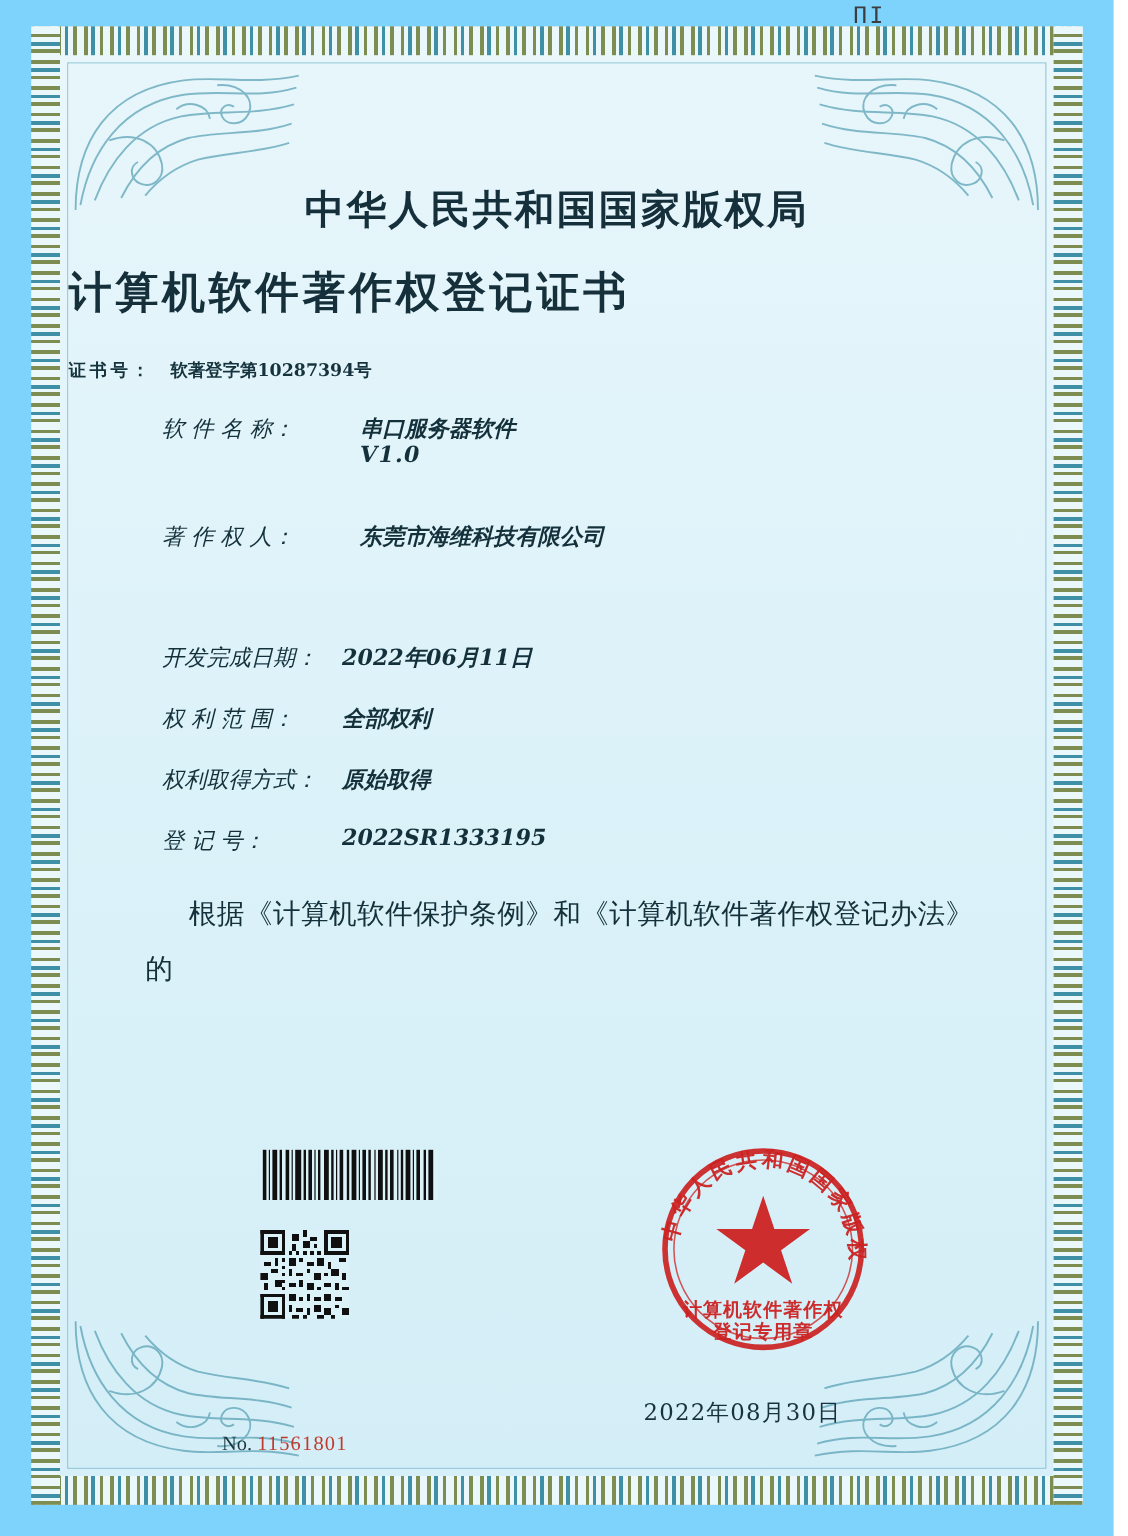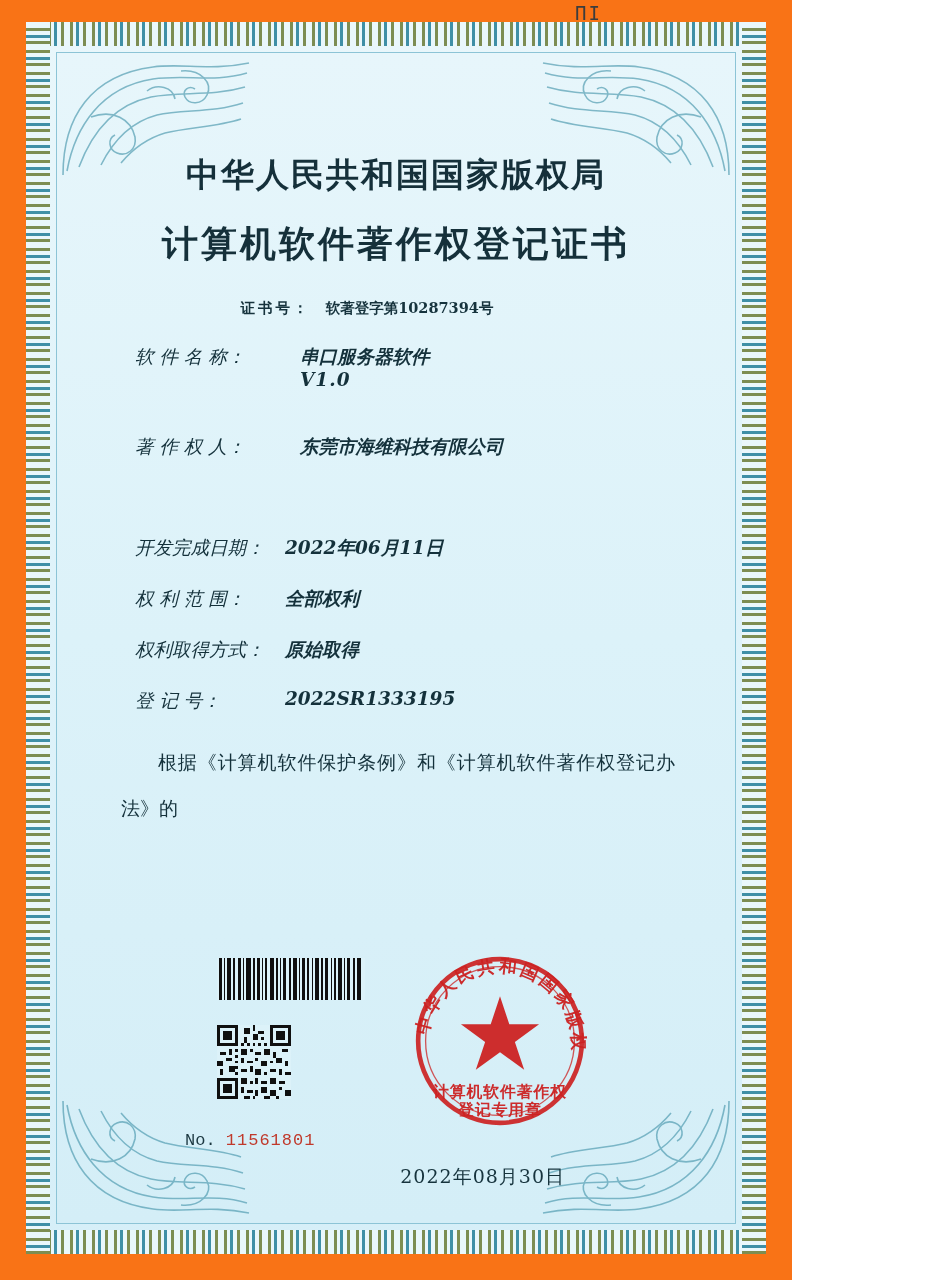--- a/index.html
+++ b/index.html
@@ -8,23 +8,23 @@
     background: #ffffff;
   }
   body {
     width: 940px;
     height: 1280px;
     font-family: "DejaVu Sans", sans-serif;
     overflow: hidden;
   }
   #cert {
     position: relative;
-    width: 792px;
+    width: 928px;
     height: 1280px;
-    background: #f97316;
+    background: #7dd3fc;
   }
   
   .frame-outer {
     position: absolute;
     left: 26px;
     top: 22px;
     right: 26px;
     bottom: 26px;
     background:
       linear-gradient(180deg, #e9f7fb 0%, #dff3fa 45%, #d6eff8 100%);
@@ -112,32 +112,31 @@
   .title-main {
     text-align: center;
     margin-top: 100px;
     font-family: "DejaVu Serif", serif;
     font-weight: bold;
     font-size: 33px;
     letter-spacing: 2px;
     color: #15303a;
   }
   .title-sub {
-    text-align: center;
     margin-top: 22px;
     font-family: "DejaVu Serif", serif;
     font-weight: bold;
     font-size: 36px;
     letter-spacing: 3px;
     color: #15303a;
   }
   .cert-no {
     margin-top: 30px;
     padding-right: 58px;
-    text-align: center;
+    text-align: left;
     font-family: "DejaVu Serif", serif;
     font-weight: bold;
     font-size: 14.5px;
     color: #16333d;
   }
   .cert-no .label { letter-spacing: 3px; margin-right: 10px; }
 
   .fields { margin: 26px 0 0 0; padding-left: 78px; }
   .field-row {
     display: flex;
@@ -156,21 +155,21 @@
   }
   .field-value { font-weight: bold; }
   .field-value .v2 { display: block; font-weight: bold; letter-spacing: 1px; }
 
   .rows-2 .field-row { margin-bottom: 26px; }
   .rows-2 .field-label { width: 150px; flex: 0 0 150px; }
 
   .para {
     margin: 26px 60px 0 64px;
     font-family: "DejaVu Serif", serif;
-    font-size: 19px;
+    font-size: 23px;
     line-height: 46px;
     color: #14313b;
     text-align: justify;
   }
   .para .indent { display: inline-block; width: 36px; }
 
   
   .barcode {
     position: absolute;
     left: 160px;
@@ -181,22 +180,22 @@
   .qrcode {
     position: absolute;
     left: 160px;
     top: 972px;
     width: 74px;
     height: 74px;
   }
   .serial {
     position: absolute;
     left: 128px;
-    top: 1078px;
-    font-family: Liberation Mono, monospace;
+    top: 1140px;
+    font-family: Liberation Serif, serif;
     font-size: 17px;
     color: #1b3740;
   }
   .serial .num { color: #c0392b; letter-spacing: 1px; }
   .issue-date {
     position: absolute;
     right: 170px;
     top: 1111px;
     font-family: "DejaVu Serif", serif;
     font-size: 19px;

